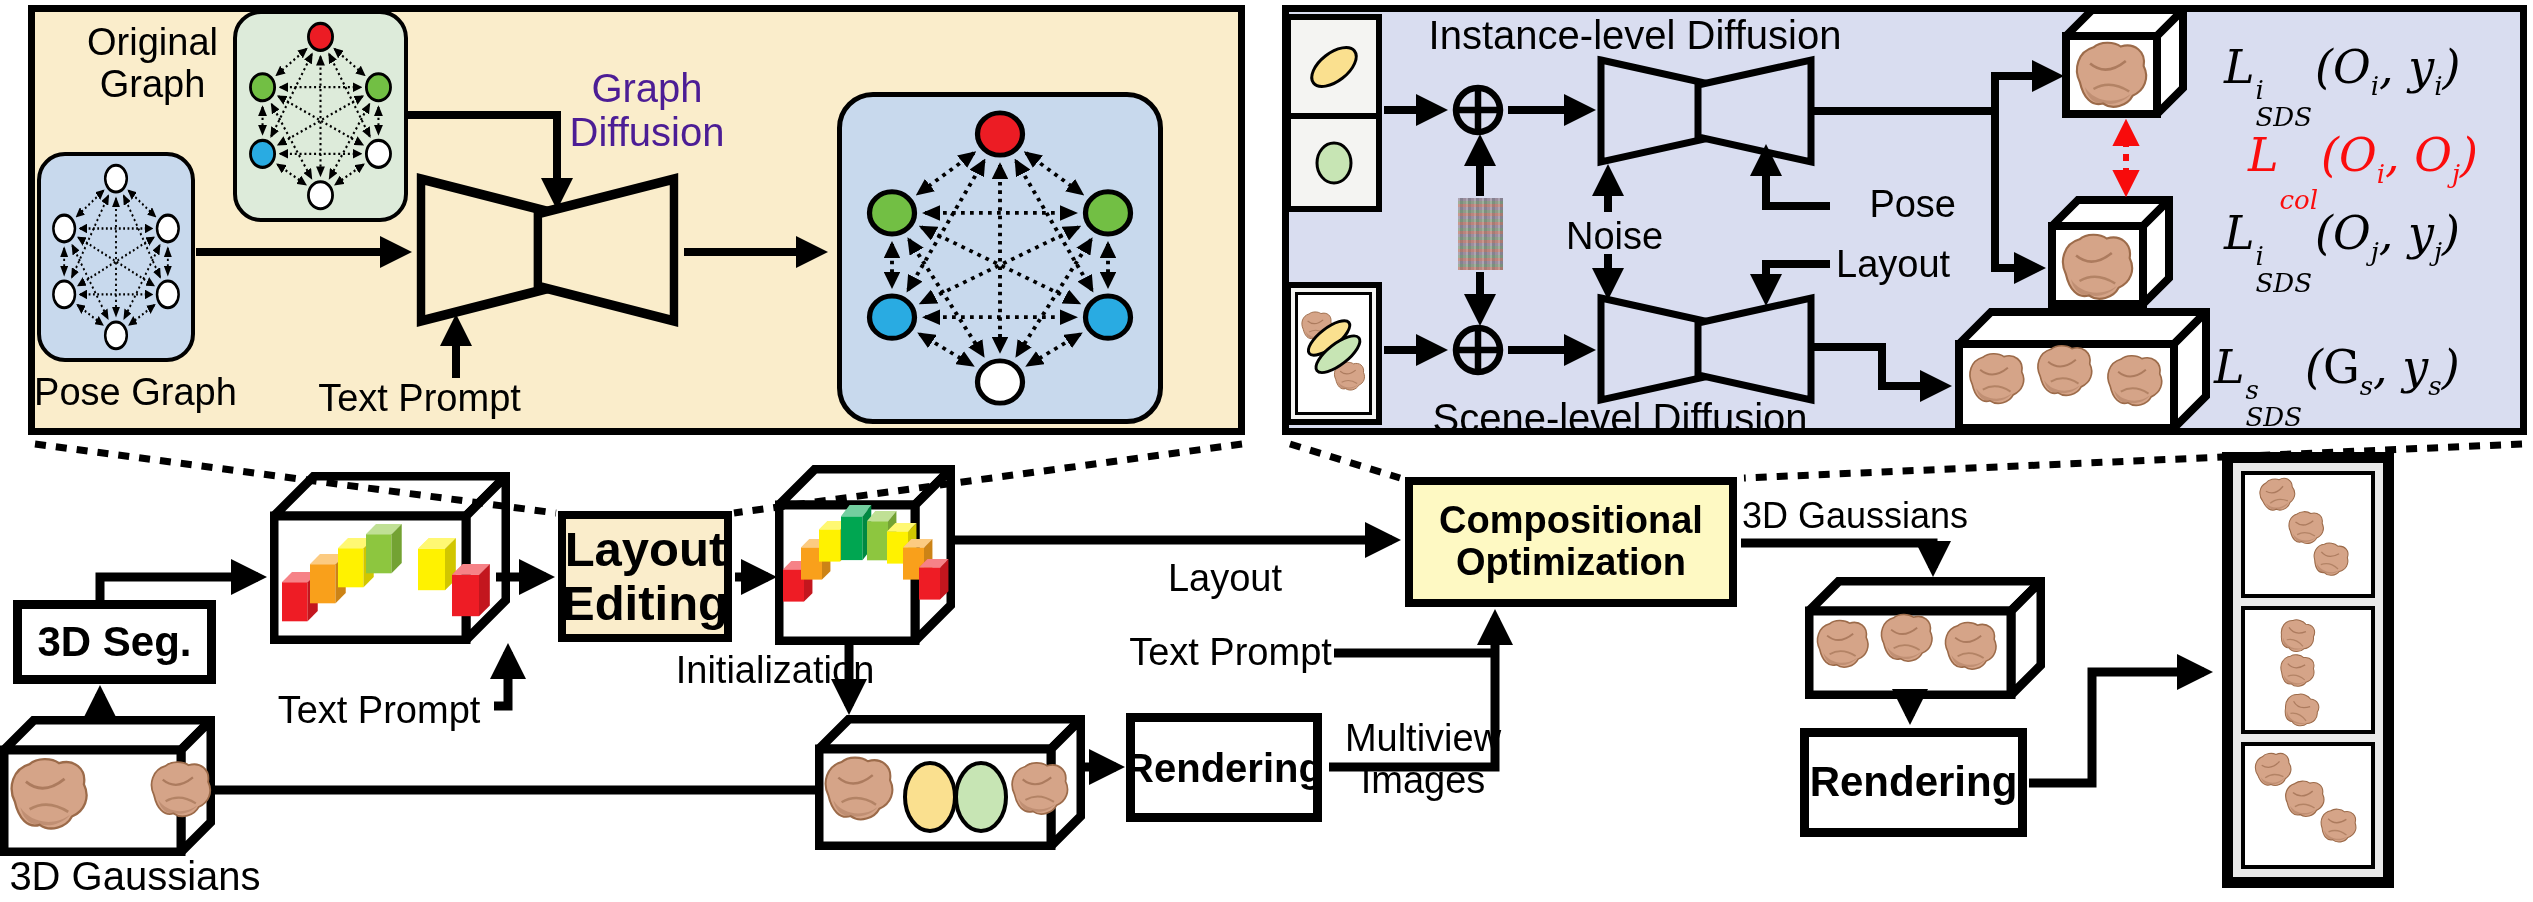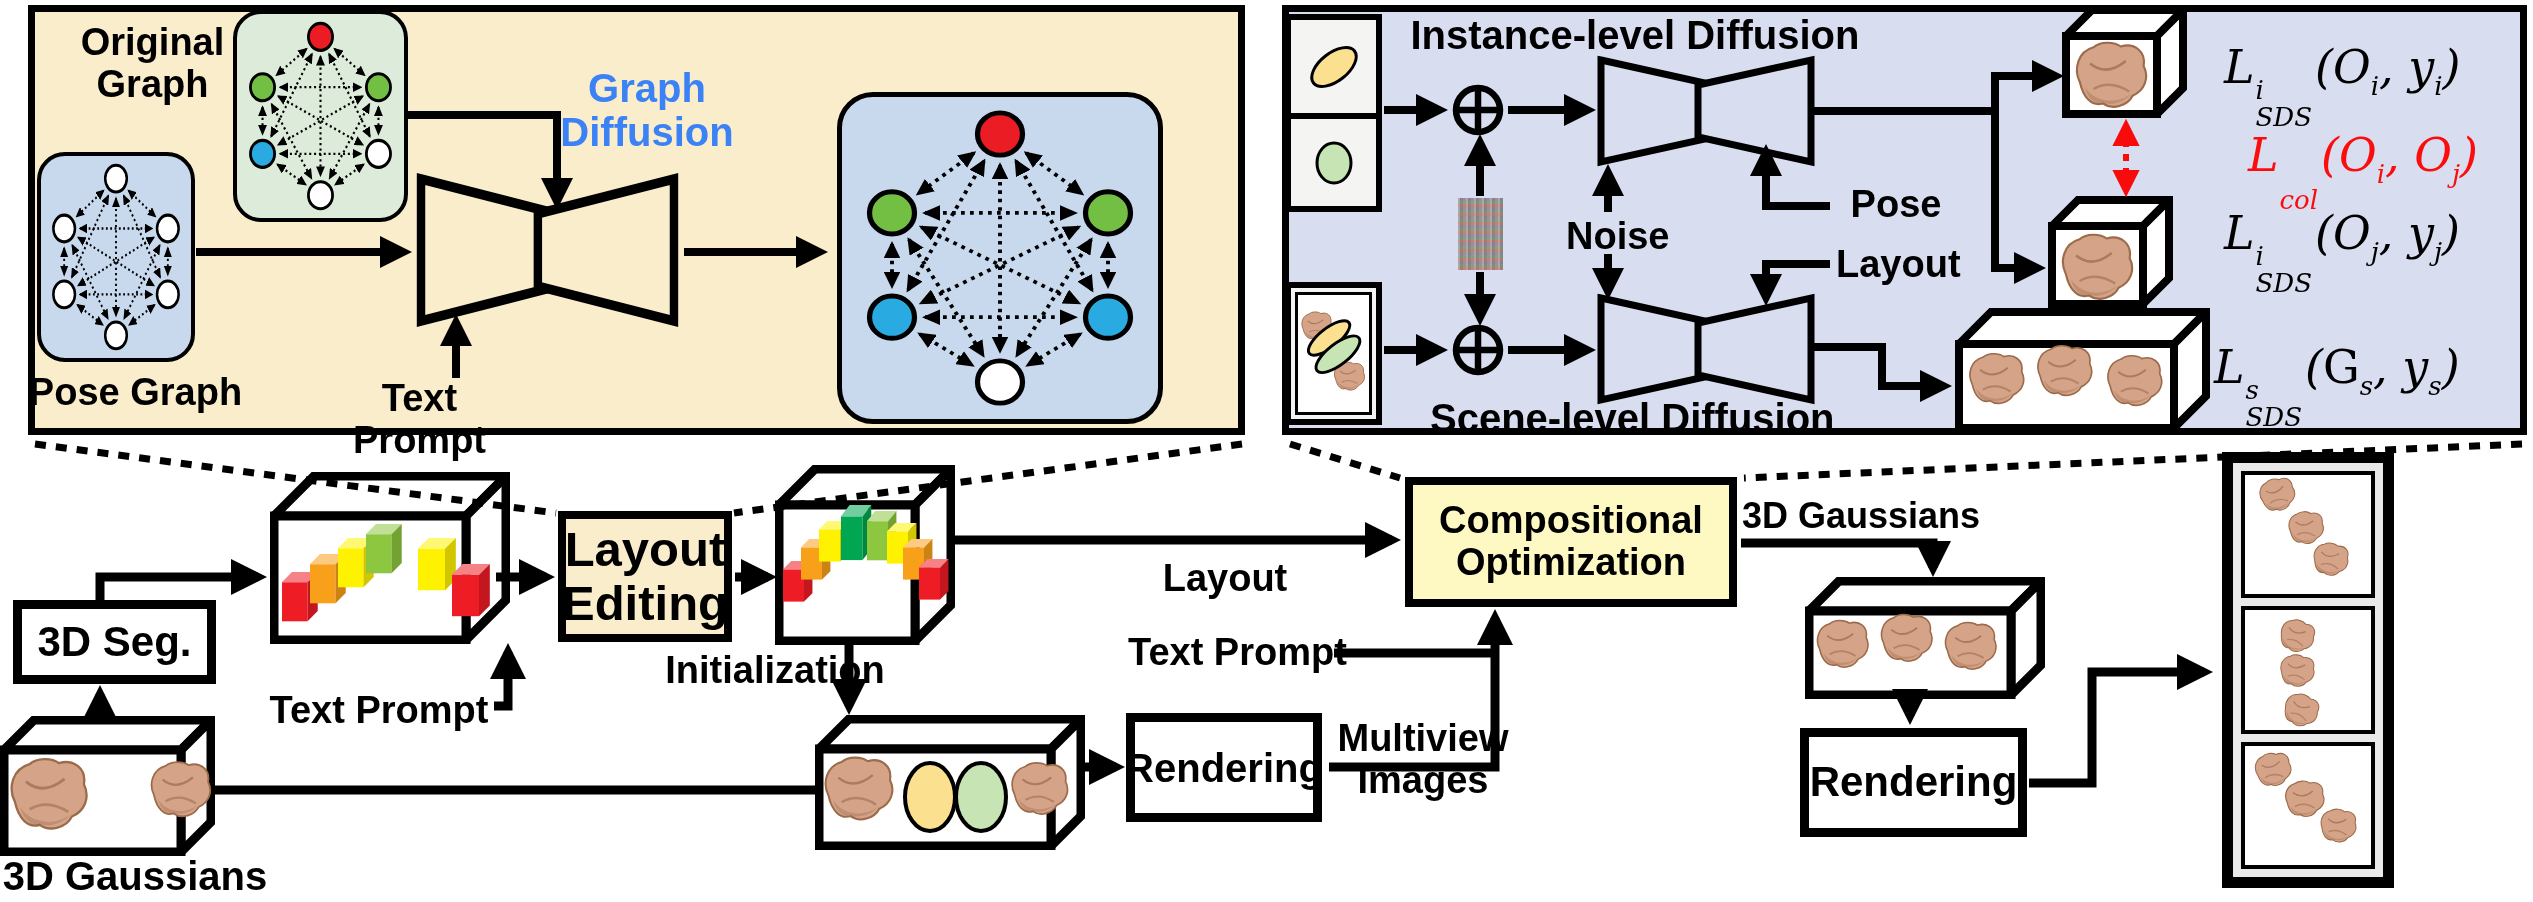--- a/index.html
+++ b/index.html
@@ -6,22 +6,22 @@
   .fig{position:relative;width:2533px;height:902px;overflow:hidden;background:#fff;
        font-family:"Liberation Sans",sans-serif;color:#000}
   *{box-sizing:border-box}
   .panel{position:absolute;border:7px solid #000;z-index:0}
   .panel-tan{background:#faedcb}
   .panel-lav{background:#d9ddf0}
   .gbox{position:absolute;border:4px solid #000;border-radius:28px;z-index:2;overflow:hidden}
   .gbox-green{background:#ddebda}
   .gbox-blue{background:#c8d9ed}
   .abs{position:absolute;z-index:2}
-  .lbl{position:absolute;z-index:6;font-weight:700;font-size:38px;line-height:1.1;text-align:center;white-space:normal}
-  .red{color:#3b82f6}
+  .lbl{position:absolute;z-index:6;font-weight:400;font-size:38px;line-height:1.1;text-align:center;white-space:normal}
+  .red{color:#4c1d95}
   .bx{position:absolute;z-index:3;background:#fff;border:9px solid #000;display:flex;
       align-items:center;justify-content:center;font-weight:700;font-size:40px;line-height:1.1;text-align:center}
   .bx-tan{background:#faedcb;border-width:8px;font-size:49px}
   .bx-lav{background:#fef9c3;border-width:8px;font-size:38px}
   .ebox{position:absolute;z-index:2;background:#f4f4f2;border:6px solid #000}
   .ecell{width:100%;height:50%;display:flex;align-items:center;justify-content:center}
   .ecell+.ecell{border-top:6px solid #000}
   .sceneframe{position:absolute;z-index:2;background:#f4f4f2;border:6px solid #000;padding:4px}
   .sceneinner{width:100%;height:100%;border:3px solid #000;background:#fff}
   .noise{position:absolute;z-index:2;background-color:#98908c;
@@ -195,21 +195,21 @@
   </svg>
 
   <svg class="abs" style="left:1595px;top:52px" width="222" height="118" viewBox="0 0 220 118">
     <use href="#bt" fill="#d9ddf0"></use>
   </svg>
   <svg class="abs" style="left:1595px;top:290px" width="222" height="118" viewBox="0 0 220 118">
     <use href="#bt" fill="#d9ddf0"></use>
   </svg>
 
   <div class="lbl" style="left:1566px;top:216px;width:85px">Noise</div>
-  <div class="lbl" style="left:1836px;top:184px;width:120px;text-align:center">Pose</div>
+  <div class="lbl" style="left:1836px;top:184px;width:120px;text-align:right">Pose</div>
   <div class="lbl" style="left:1836px;top:244px;width:150px;text-align:left">Layout</div>
   <div class="lbl" style="left:1430px;top:396px;width:380px;font-size:40px;white-space:nowrap">Scene-level Diffusion</div>
 
   <svg class="abs" style="left:2062px;top:6px" width="125" height="112" viewBox="0 0 125 112">
     <polygon class="cub8" points="4,30 30,4 121,4 95,30"></polygon>
     <polygon class="cub8" points="95,30 121,4 121,82 95,108"></polygon>
     <rect class="cub8" x="4" y="30" width="91" height="78"></rect>
     <use href="#tooth" transform="translate(6,32) scale(0.85)"></use>
   </svg>
   <svg class="abs" style="left:2048px;top:196px" width="125" height="112" viewBox="0 0 125 112">

